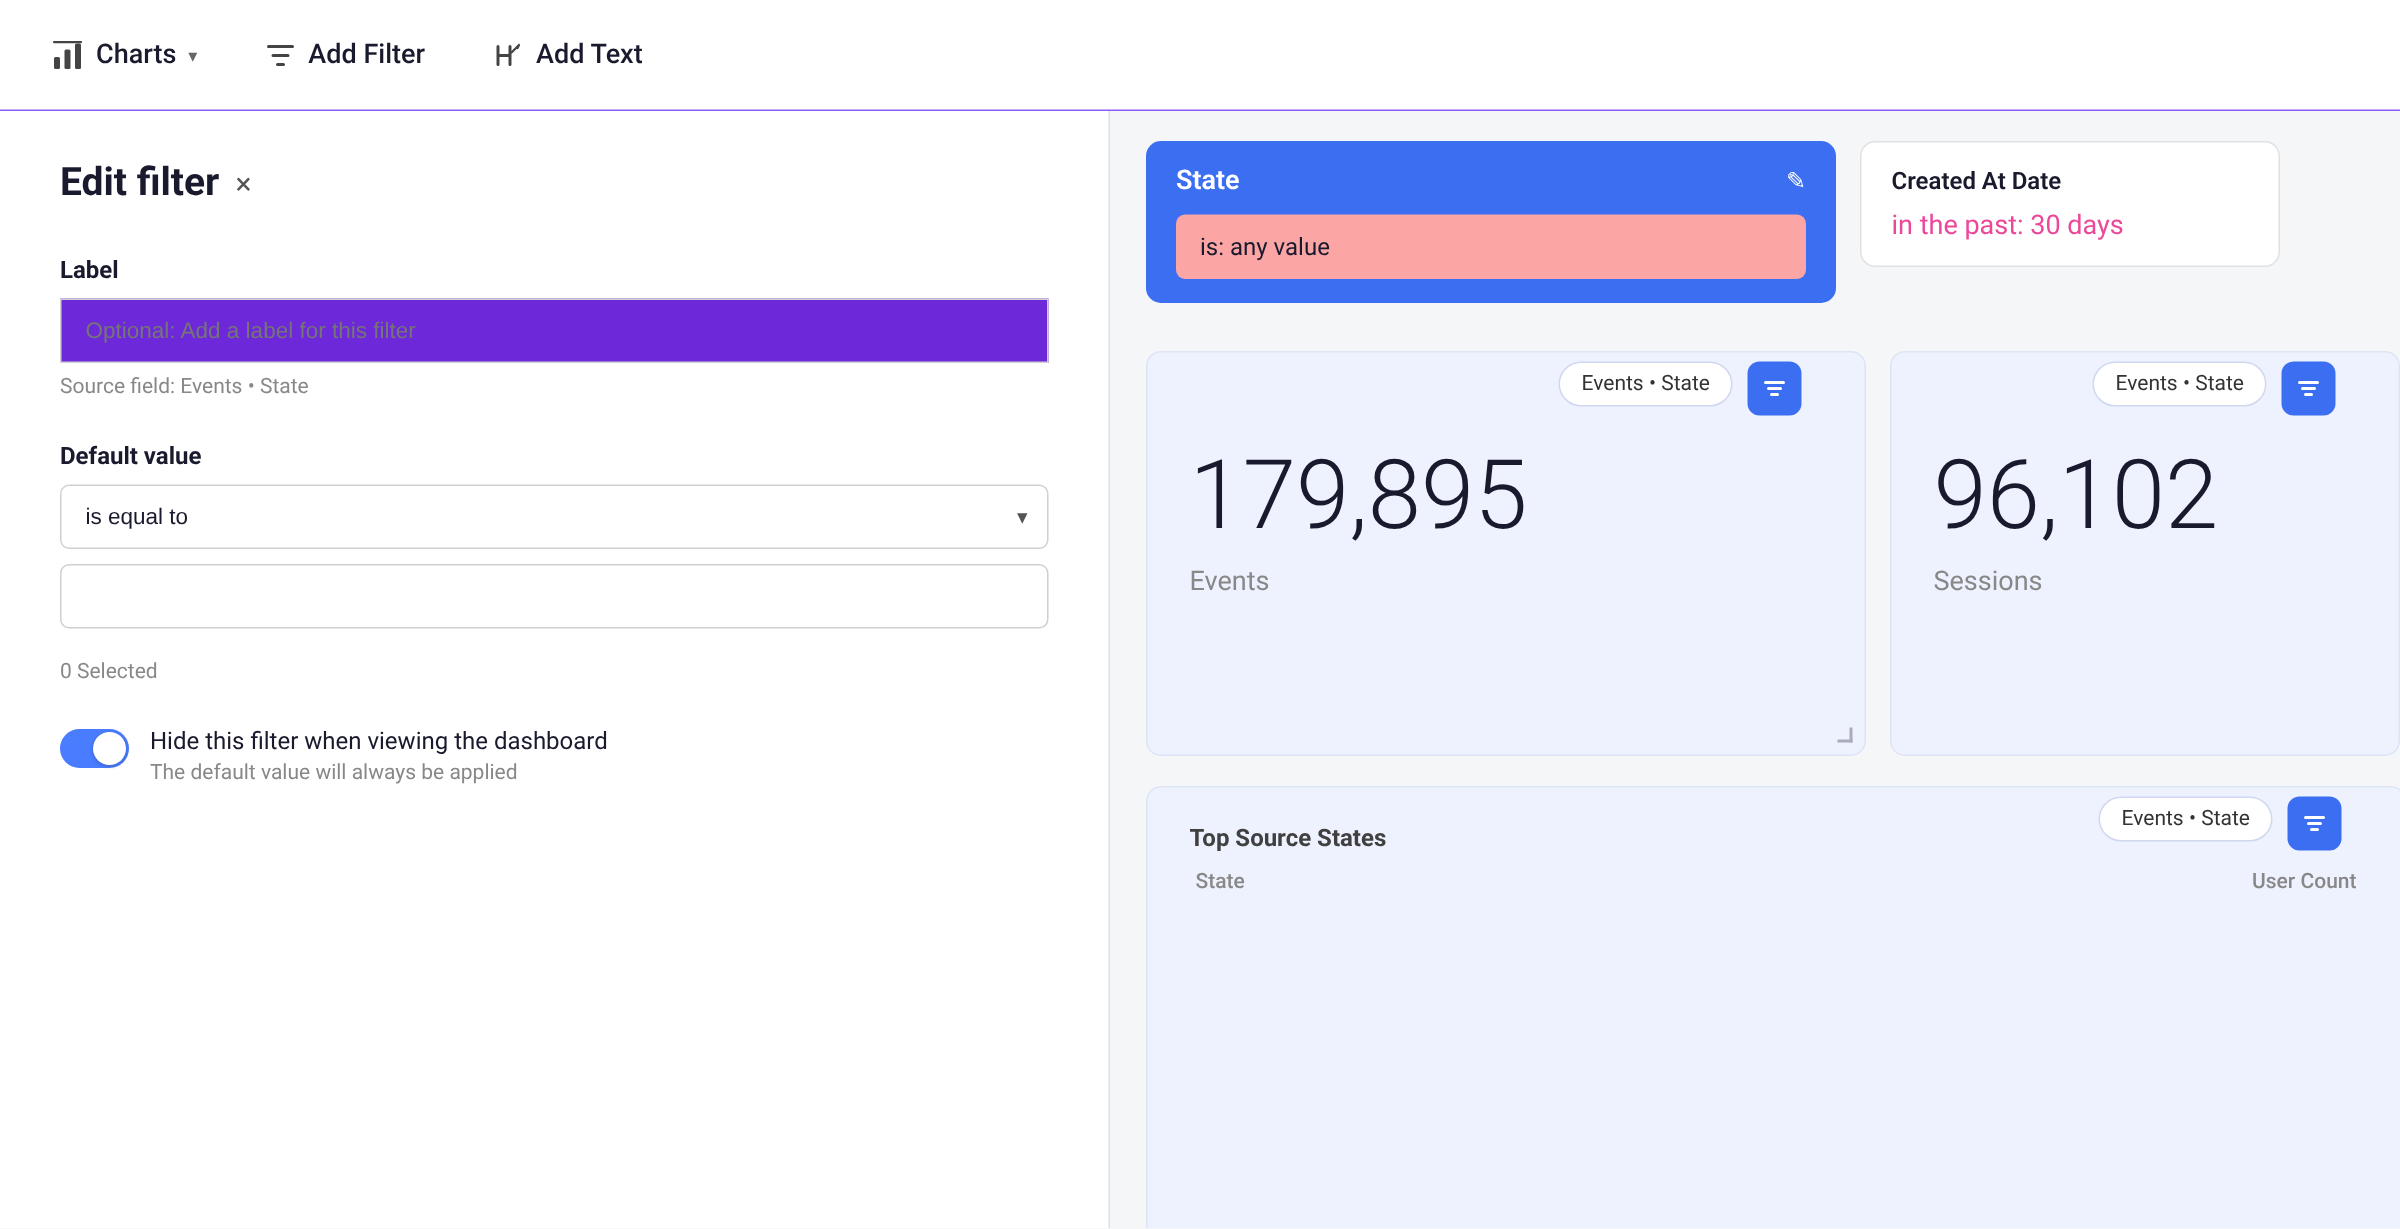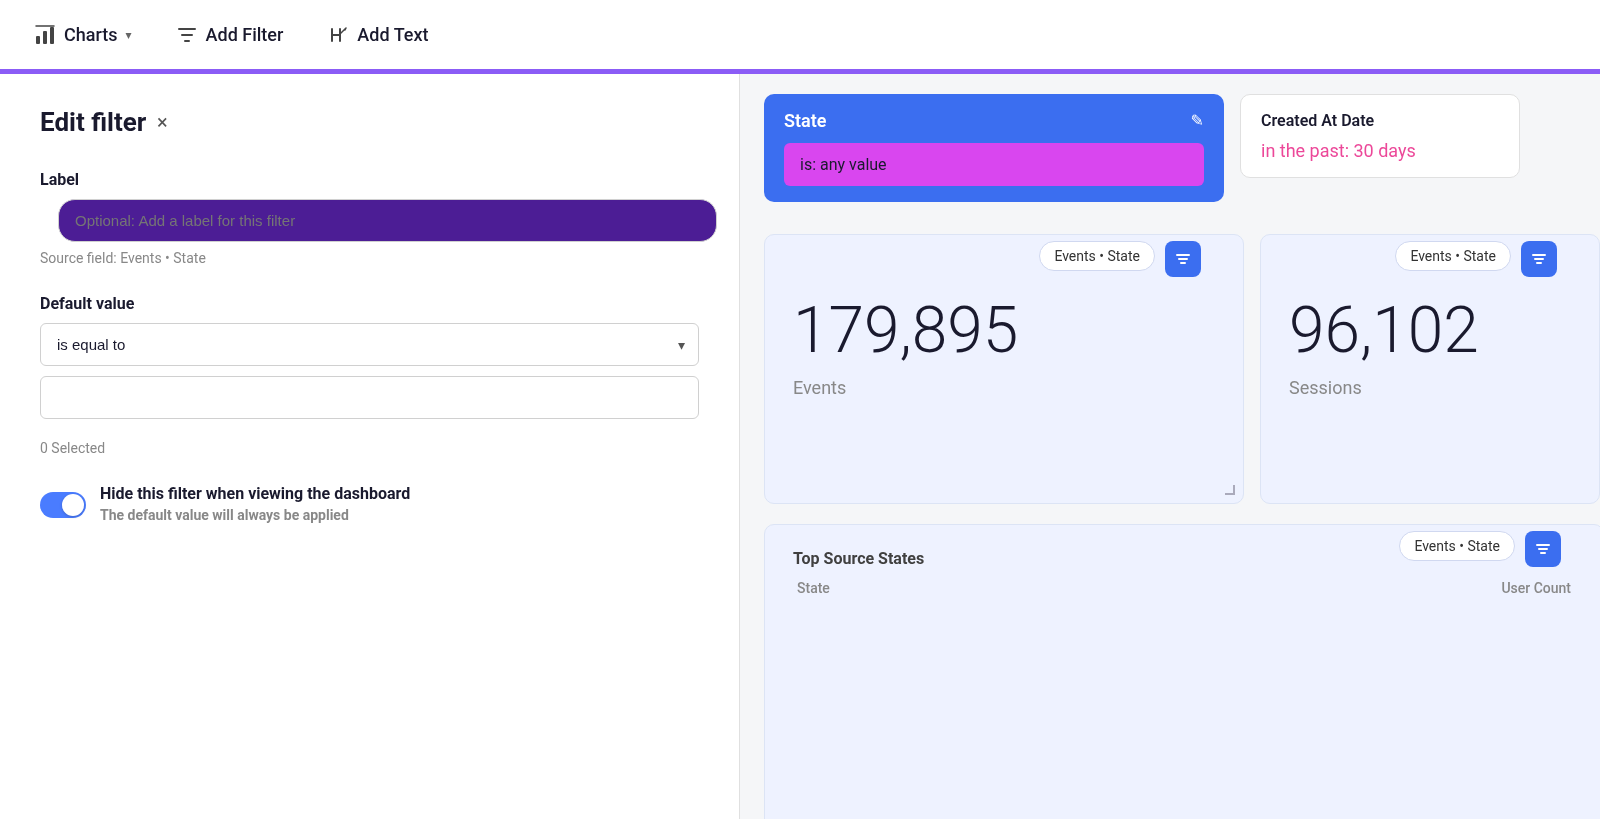--- a/index.html
+++ b/index.html
@@ -8,21 +8,21 @@
       background: #f5f6f8;
       color: #1a1a2e;
       width: 1600px;
       height: 819px;
       overflow: hidden;
     }
 
     
     .toolbar {
       background: #ffffff;
-      border-bottom: 5px solid #8b5cf6;
+      border-bottom: 1px solid #8b5cf6;
       height: 74px;
       display: flex;
       align-items: center;
       padding: 0 24px;
       gap: 24px;
       position: relative;
       z-index: 10;
     }
     .toolbar-item {
       display: flex;
@@ -92,27 +92,26 @@
     .form-label {
       font-size: 16px;
       font-weight: 700;
       color: #1a1a2e;
       margin-bottom: 10px;
       display: block;
     }
     .form-input {
       width: 100%;
       border: 1.5px solid #d0d0d0;
-      border-radius: 17px;
+      border-radius: 0;
       padding: 12px 16px;
       font-size: 15px;
       color: #aaa;
       outline: none;
-      background: #4c1d95;
-      margin-left: 18px;
+      background: #6d28d9;
     }
     .source-field-text {
       margin-top: 8px;
       font-size: 14px;
       color: #888;
     }
 
     .form-select-wrapper {
       position: relative;
       width: 100%;
@@ -152,24 +151,23 @@
     }
 
     .selected-count {
       margin-top: 21px;
       font-size: 14px;
       color: #888;
     }
 
     .toggle-row {
       display: flex;
-      align-items: center;
+      align-items: flex-start;
       gap: 14px;
       margin-top: 20px;
-      font-weight: bold;
     }
     .toggle {
       width: 46px;
       height: 26px;
       background: #4a7cff;
       border-radius: 13px;
       position: relative;
       flex-shrink: 0;
       margin-top: 2px;
       cursor: pointer;
@@ -227,21 +225,21 @@
       font-size: 18px;
       font-weight: 600;
       color: white;
     }
     .filter-edit-icon {
       color: white;
       font-size: 16px;
       cursor: pointer;
     }
     .filter-value-box {
-      background: #d946ef;
+      background: #fca5a5;
       border-radius: 6px;
       padding: 12px 16px;
       font-size: 16px;
       color: #1a1a2e;
     }
 
     
     .date-card {
       background: white;
       border-radius: 10px;

